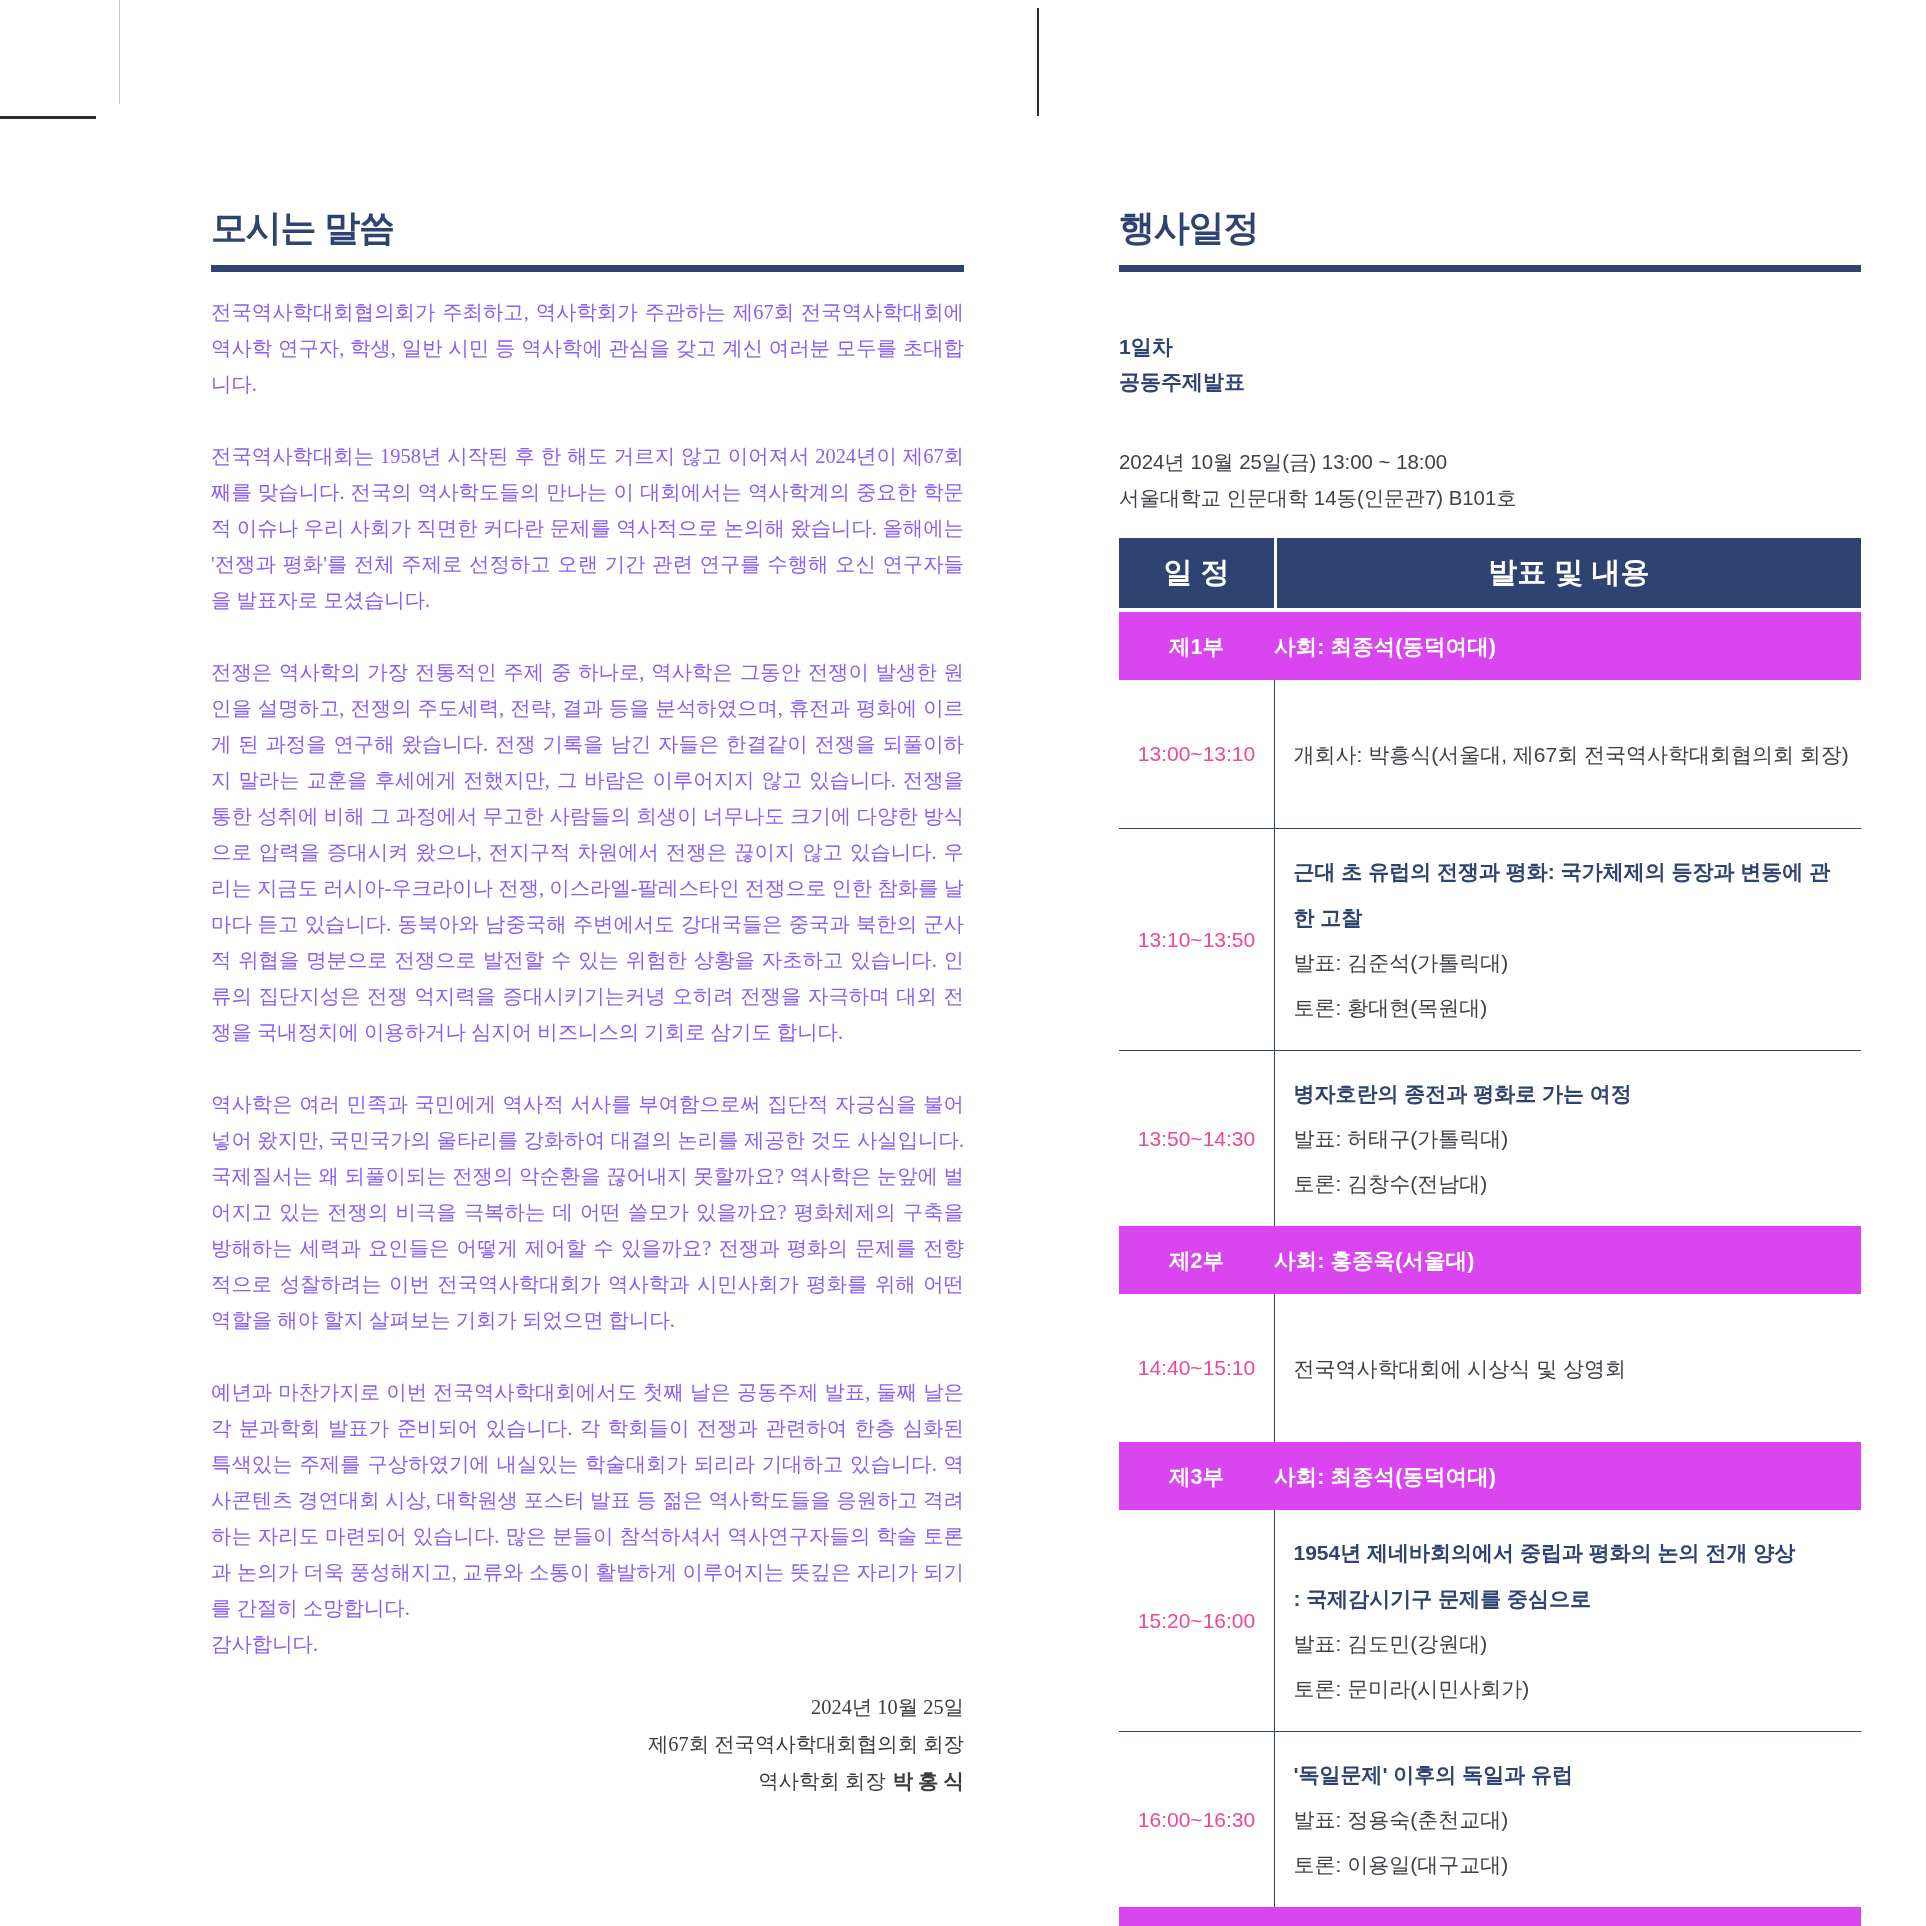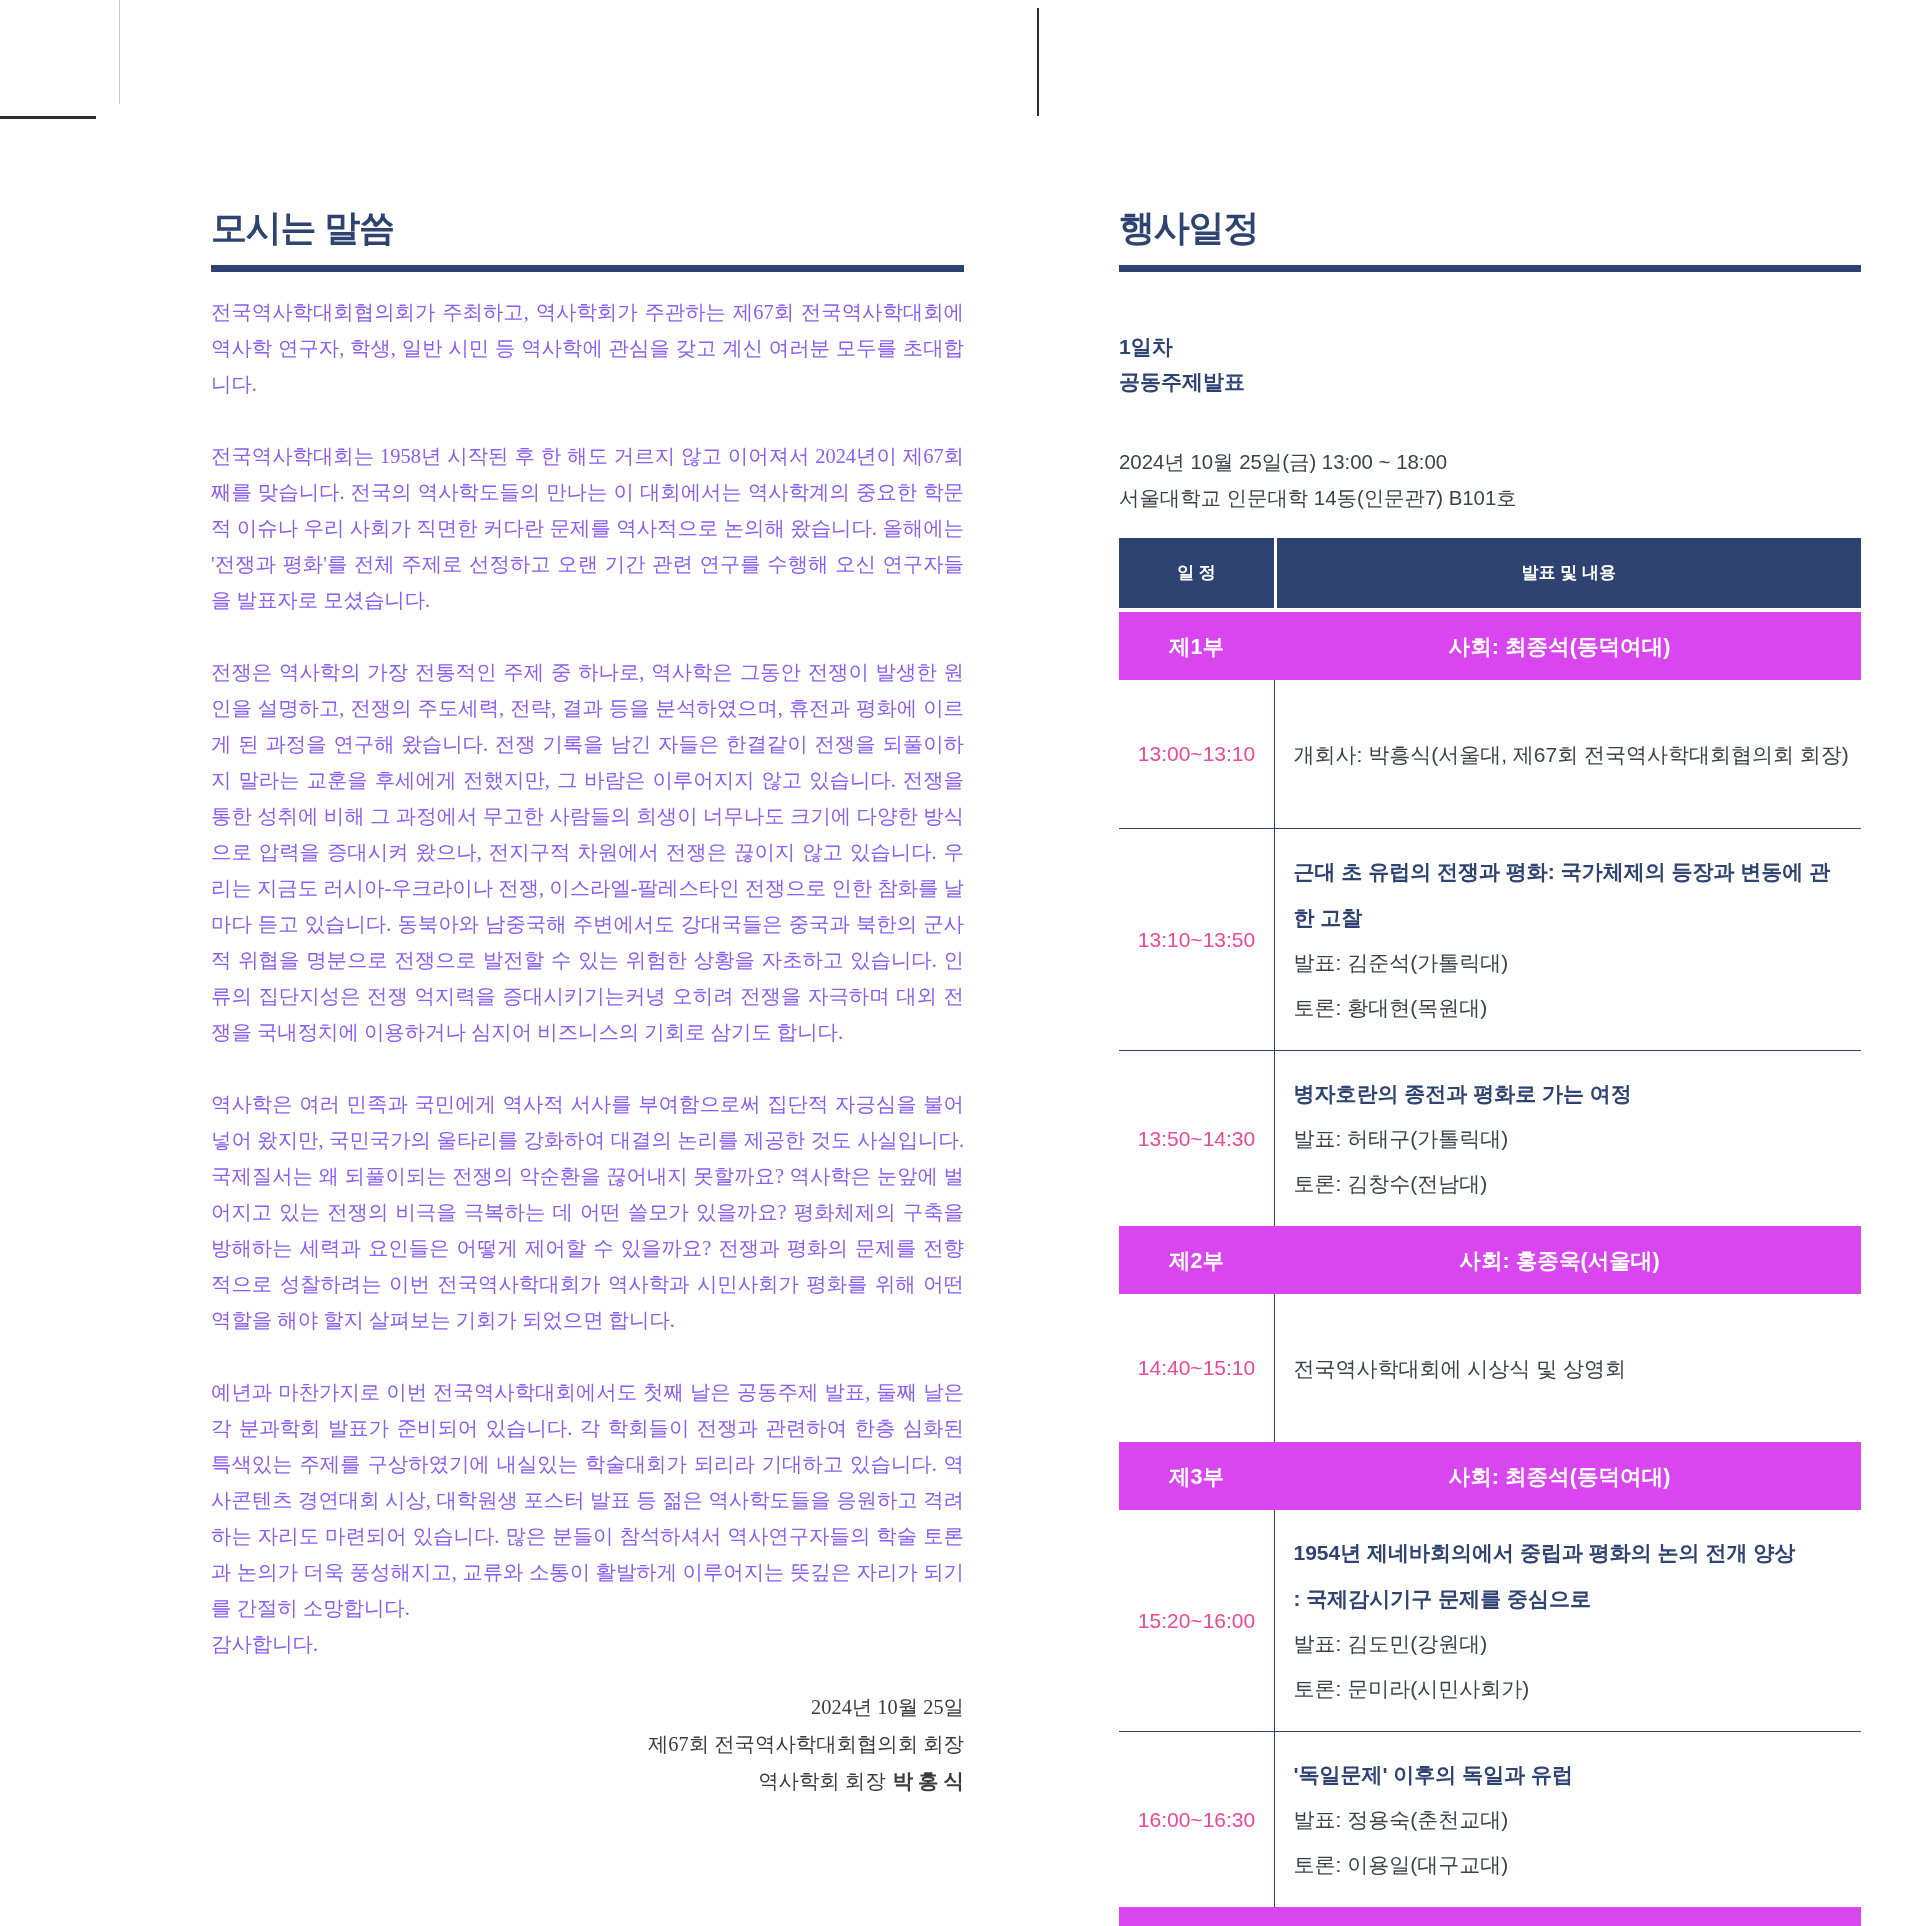--- a/index.html
+++ b/index.html
@@ -16,28 +16,28 @@
   .letter p{margin:0 0 36px 0;}
   .letter p.nogap{margin-bottom:0;}
   .sign-block{margin-top:27px;text-align:right;font-family:"Liberation Serif","DejaVu Serif",serif;
               font-size:20.4px;line-height:37px;color:#3b3b3b;}
   .sign-name{font-weight:700;margin-left:7px;}
   
   .day-label{margin-top:57px;font-size:21px;font-weight:700;color:#2e4372;line-height:35px;}
   .date-line{margin-top:45px;font-size:20.4px;font-weight:500;color:#3e414a;line-height:36px;}
   
   .mtable{margin-top:21.6px;}
-  .mheader{display:flex;background:#2e4372;color:#fff;height:70px;align-items:center;font-weight:700;font-size:17px;}
+  .mheader{display:flex;background:#2e4372;color:#fff;height:70px;align-items:center;font-weight:700;font-size:29px;}
   .mheader .hc1{width:155px;text-align:center;}
   .mheader .hdiv{width:2.7px;background:#ffffff;align-self:stretch;}
   .mheader .hc2{flex:1;text-align:center;}
   .band{display:flex;background:#d946ef;color:#fff;min-height:68px;align-items:center;font-weight:700;font-size:21.6px;}
   .band.gap{margin-top:4.6px;}
   .band .part{width:155px;text-align:center;}
-  .band .chair{flex:1;text-align:center;padding-right:16px;}
+  .band .chair{flex:1;text-align:left;padding-right:16px;}
   .mrow{display:flex;}
   .mrow.sep{border-bottom:1.5px solid #2e4372;}
   .mrow .time{width:155px;flex:0 0 155px;display:flex;align-items:center;justify-content:center;
               color:#ec4899;font-size:21px;border-right:1.2px solid #2e4372;}
   .mrow .mcontent{flex:1;padding:20px 11.6px 20px 18.5px;display:flex;flex-direction:column;justify-content:center;}
   .mtitle{color:#2e4372;font-weight:700;font-size:21px;line-height:2.15;white-space:pre-line;}
   .mtitle:empty{display:none;}
   .mbody{color:#3e414a;font-size:21px;line-height:2.15;white-space:pre-line;}
   .mrow .h280{min-height:108px;}
   

